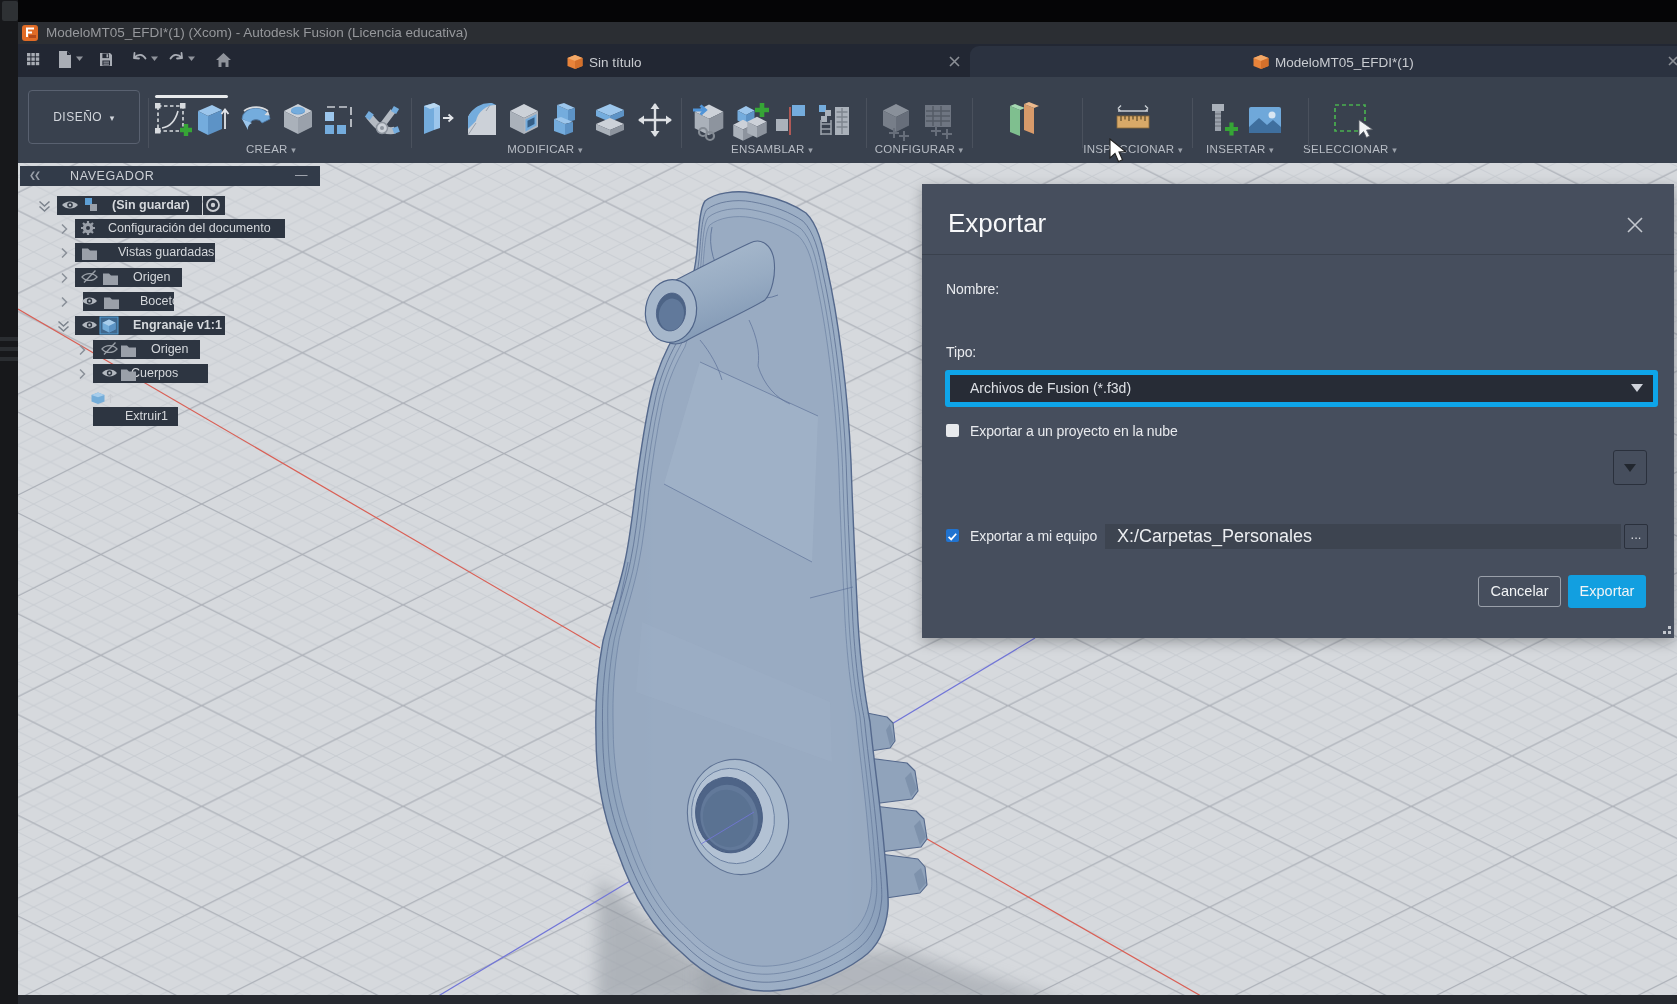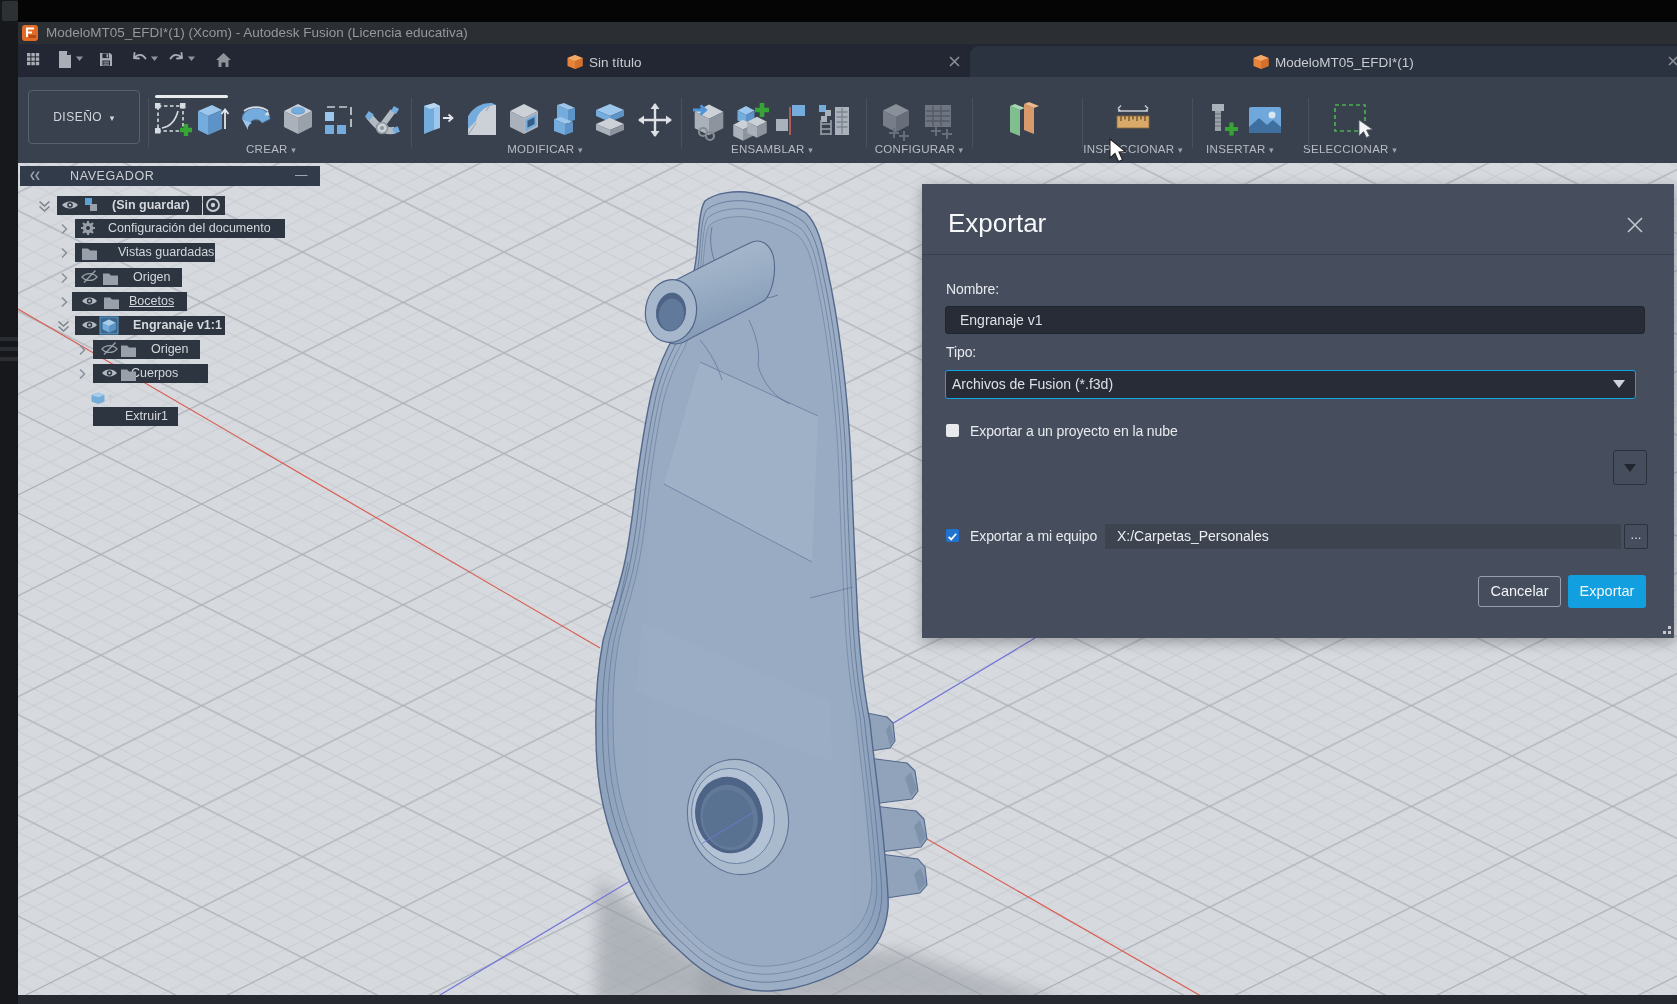--- a/index.html
+++ b/index.html
@@ -181,21 +181,21 @@
   <div class="abs" id="navhead">
       <span style="position:absolute;left:9px;top:4px;font-size:8.5px;color:#9aa0a9;letter-spacing:-2px;">❮❮</span>
       <span style="position:absolute;left:50px;top:3px;">NAVEGADOR</span>
       <span style="position:absolute;right:12px;top:2px;color:#aeb3bb;">—</span>
     </div>
   <div class="trow" style="left:57px;top:196px;width:145px;font-weight:bold;"><span style="padding-left:55px;">(Sin guardar)</span></div>
   <div class="trow" style="left:203px;top:196px;width:22px;"></div>
   <div class="trow" style="left:75px;top:219px;width:210px;"><span style="padding-left:33px;">Configuración del documento</span></div>
   <div class="trow" style="left:75px;top:243px;width:140px;"><span style="padding-left:43px;">Vistas guardadas</span></div>
   <div class="trow" style="left:75px;top:268px;width:107px;"><span style="padding-left:58px;">Origen</span></div>
-  <div class="trow" style="left:72px;top:292px;width:115px;text-decoration:underline;"><span style="padding-left:57px;">Bocetos</span></div>
+  <div class="trow" style="left:83px;top:292px;width:91px;"><span style="padding-left:57px;">Bocetos</span></div>
   <div class="trow" style="left:75px;top:316px;width:150px;"><span style="padding-left:58px;font-weight:bold;">Engranaje v1:1</span></div>
   <div class="trow" style="left:93px;top:340px;width:107px;"><span style="padding-left:58px;">Origen</span></div>
   <div class="trow" style="left:93px;top:364px;width:115px;"><span style="padding-left:38px;">Cuerpos</span></div>
   <div class="trow" style="left:93px;top:388px;width:85px;margin-top:19px;"><span style="padding-left:32px;">Extruir1</span></div>
   <svg class="abs" style="left:18px;top:163px;" width="320" height="250" viewBox="18 163 320 250">
     <g stroke="#7b828c" stroke-width="1.5" fill="none">
       <path d="M 39.5 201.5 l 5 4.5 l 5 -4.5 M 39.5 206.5 l 5 4.5 l 5 -4.5"></path>
       <path d="M 58.5 321.5 l 5 4.5 l 5 -4.5 M 58.5 326.5 l 5 4.5 l 5 -4.5"></path>
     </g>
     <g stroke="#8a9099" stroke-width="1.5" fill="none">
@@ -493,41 +493,40 @@
     <div class="l1" style="top:347px;"></div>
     <div class="l1" style="top:357px;"></div>
   </div>
   <div class="abs" id="dialog">
     <div class="abs" id="dlgtitle">Exportar</div>
     <svg class="abs" id="dlgclose" viewBox="0 0 18 18">
         <path d="M 2 2 L 16 16 M 16 2 L 2 16" stroke="#c3c7ce" stroke-width="1.6"></path>
       </svg>
     <div class="abs" id="dlgsep"></div>
     <div class="dlab" style="left:24px;top:97px;">Nombre:</div>
-    <div class="dinput" style="left:23px;top:122px;width:684px;height:26px;line-height:26px;padding-left:14px;">Engranaje v1</div>
     <div class="dlab" style="left:24px;top:160px;">Tipo:</div>
-    <div class="dinput" style="left:23px;top:186px;width:683px;height:27px;line-height:27px;padding-left:6px;border:1px solid #0ea5e9;">Archivos de Fusion (*.f3d)
+    <div class="dinput" style="left:23px;top:186px;width:683px;height:27px;line-height:27px;padding-left:20px;border:5px solid #0ea5e9;">Archivos de Fusion (*.f3d)
       <svg class="abs" style="right:10px;top:9px;" width="12" height="9" viewBox="0 0 12 9">
           <path d="M 0 0 h 12 l -6 8 Z" fill="#cfd3da"></path>
         </svg>
     </div>
     <div class="abs" style="left:24px;top:240px;width:13px;height:13px;background:#e7e9ec;border-radius:2px;"></div>
     <div class="dlab" style="left:48px;top:239px;">Exportar a un proyecto en la nube</div>
     <div class="abs" style="left:691px;top:266px;width:32px;height:33px;border:1px solid #2a303c;border-radius:3px;">
       <svg class="abs" style="left:10px;top:13px;" width="12" height="9" viewBox="0 0 12 9">
           <path d="M 0 0 h 12 l -6 8 Z" fill="#22272f"></path>
         </svg>
     </div>
     <div class="abs" style="left:24px;top:345px;width:13px;height:13px;background:#2173d0;border-radius:2px;">
       <svg width="13" height="13" viewBox="0 0 13 13">
           <path d="M 2.6 6.8 l 2.6 2.6 l 5 -5.6" stroke="#fff" stroke-width="1.7" fill="none"></path>
         </svg>
     </div>
     <div class="dlab" style="left:48px;top:344px;">Exportar a mi equipo</div>
-    <div class="abs" style="left:183px;top:340px;width:504px;height:25px;line-height:25px;background:#3d4450;color:#eceef1;font-size:14px;padding-left:12px;">X:/Carpetas_Personales</div>
+    <div class="abs" style="left:183px;top:340px;width:504px;height:25px;line-height:25px;background:#3d4450;color:#eceef1;font-size:18px;padding-left:12px;">X:/Carpetas_Personales</div>
     <div class="abs" style="left:702px;top:340px;width:22px;height:23px;border:1px solid #2a303c;border-radius:2px;color:#d9dce1;text-align:center;line-height:19px;font-size:13px;">...</div>
     <div class="btn" style="left:556px;top:392px;width:81px;height:29px;line-height:29px;border:1px solid #9aa0aa;background:transparent;">Cancelar</div>
     <div class="btn" style="left:646px;top:391px;width:78px;height:33px;line-height:33px;background:#129fe0;">Exportar</div>
     <svg class="abs" style="left:738px;top:442px;" width="12" height="10" viewBox="0 0 12 10">
       <g fill="#c3c7ce">
           <rect x="8" y="0" width="3" height="3"></rect>
           <rect x="8" y="5" width="3" height="3"></rect>
           <rect x="3" y="5" width="3" height="3"></rect>
         </g>
     </svg>

